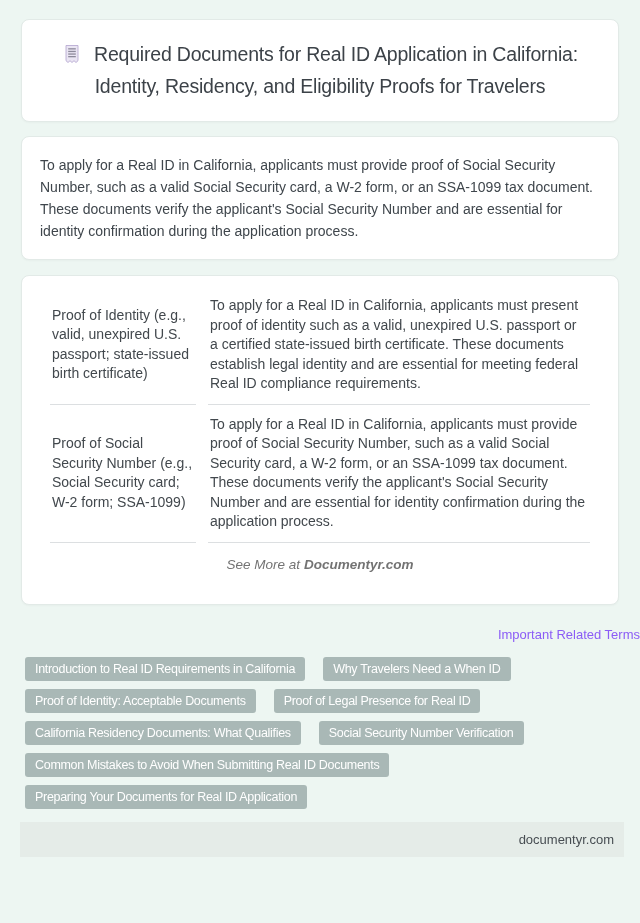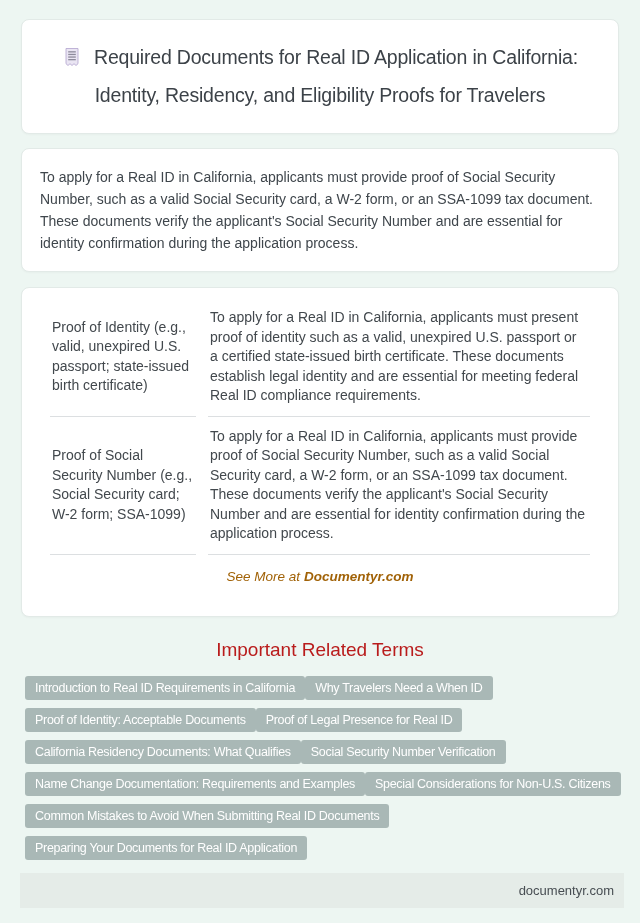--- a/index.html
+++ b/index.html
@@ -17,21 +17,21 @@
     border: 1px solid #e2eae7;
     border-radius: 8px;
     box-shadow: 0 1px 2px rgba(0,0,0,0.03);
     margin: 0 21px;
   }
 
   
   .header-card { margin-top: 19px; padding: 20px 28px; text-align: center; }
   .title {
     font-size: 19.5px;
-    line-height: 35px;
+    line-height: 29px;
     font-weight: 400;
     letter-spacing: -0.2px;
     color: #3c4248;
   }
   .receipt-icon-wrap { display: inline-block; vertical-align: -3px; margin-right: 12px; }
 
   
   .intro-card { margin-top: 14px; padding: 17px 18px; }
   .intro-card p { font-size: 14px; line-height: 22px; color: #3f464c; }
 
@@ -48,35 +48,35 @@
     vertical-align: middle;
     font-size: 14px;
     line-height: 19.5px;
     color: #42484d;
   }
   .doc-table td.term { width: 146px; }
   .see-more {
     text-align: center;
     font-style: italic;
     font-size: 13.5px;
-    color: #a16207;
+    color: #737373;
     margin: 14px 0 8px;
   }
   .see-more strong { font-weight: 700; }
 
   
   .related-heading {
     margin-top: 22px;
-    text-align: center;
-    font-size: 19px;
+    text-align: right;
+    font-size: 13px;
     font-weight: 400;
-    color: #b91c1c;
+    color: #8b5cf6;
   }
   .tags { margin: 15px 16px 0 25px; }
-  .tag-row { display: flex; gap: 0; margin-bottom: 8px; align-items: flex-end; }
+  .tag-row { display: flex; gap: 18px; margin-bottom: 8px; align-items: flex-end; }
   .tag {
     display: inline-block;
     background: #a9b8b6;
     color: #ffffff;
     border: none;
     border-radius: 3px;
     padding: 5px 10px;
     font-family: "Liberation Sans", "DejaVu Sans", sans-serif;
     font-size: 12.5px;
     line-height: 14px;
@@ -145,24 +145,20 @@
     </div>
     <div class="tag-row">
       <button class="tag">Proof of Identity: Acceptable Documents</button>
       <button class="tag">Proof of Legal Presence for Real ID</button>
     </div>
     <div class="tag-row">
       <button class="tag">California Residency Documents: What Qualifies</button>
       <button class="tag">Social Security Number Verification</button>
     </div>
     <div class="tag-row">
-      <button class="tag">Name Change Documentation: Requirements and Examples</button>
-      <button class="tag">Special Considerations for Non-U.S. Citizens</button>
-    </div>
-    <div class="tag-row">
       <button class="tag">Common Mistakes to Avoid When Submitting Real ID Documents</button>
     </div>
     <div class="tag-row">
       <button class="tag">Preparing Your Documents for Real ID Application</button>
     </div>
   </div>
 
   <footer class="footer">
     <span>documentyr.com</span>
   </footer>

